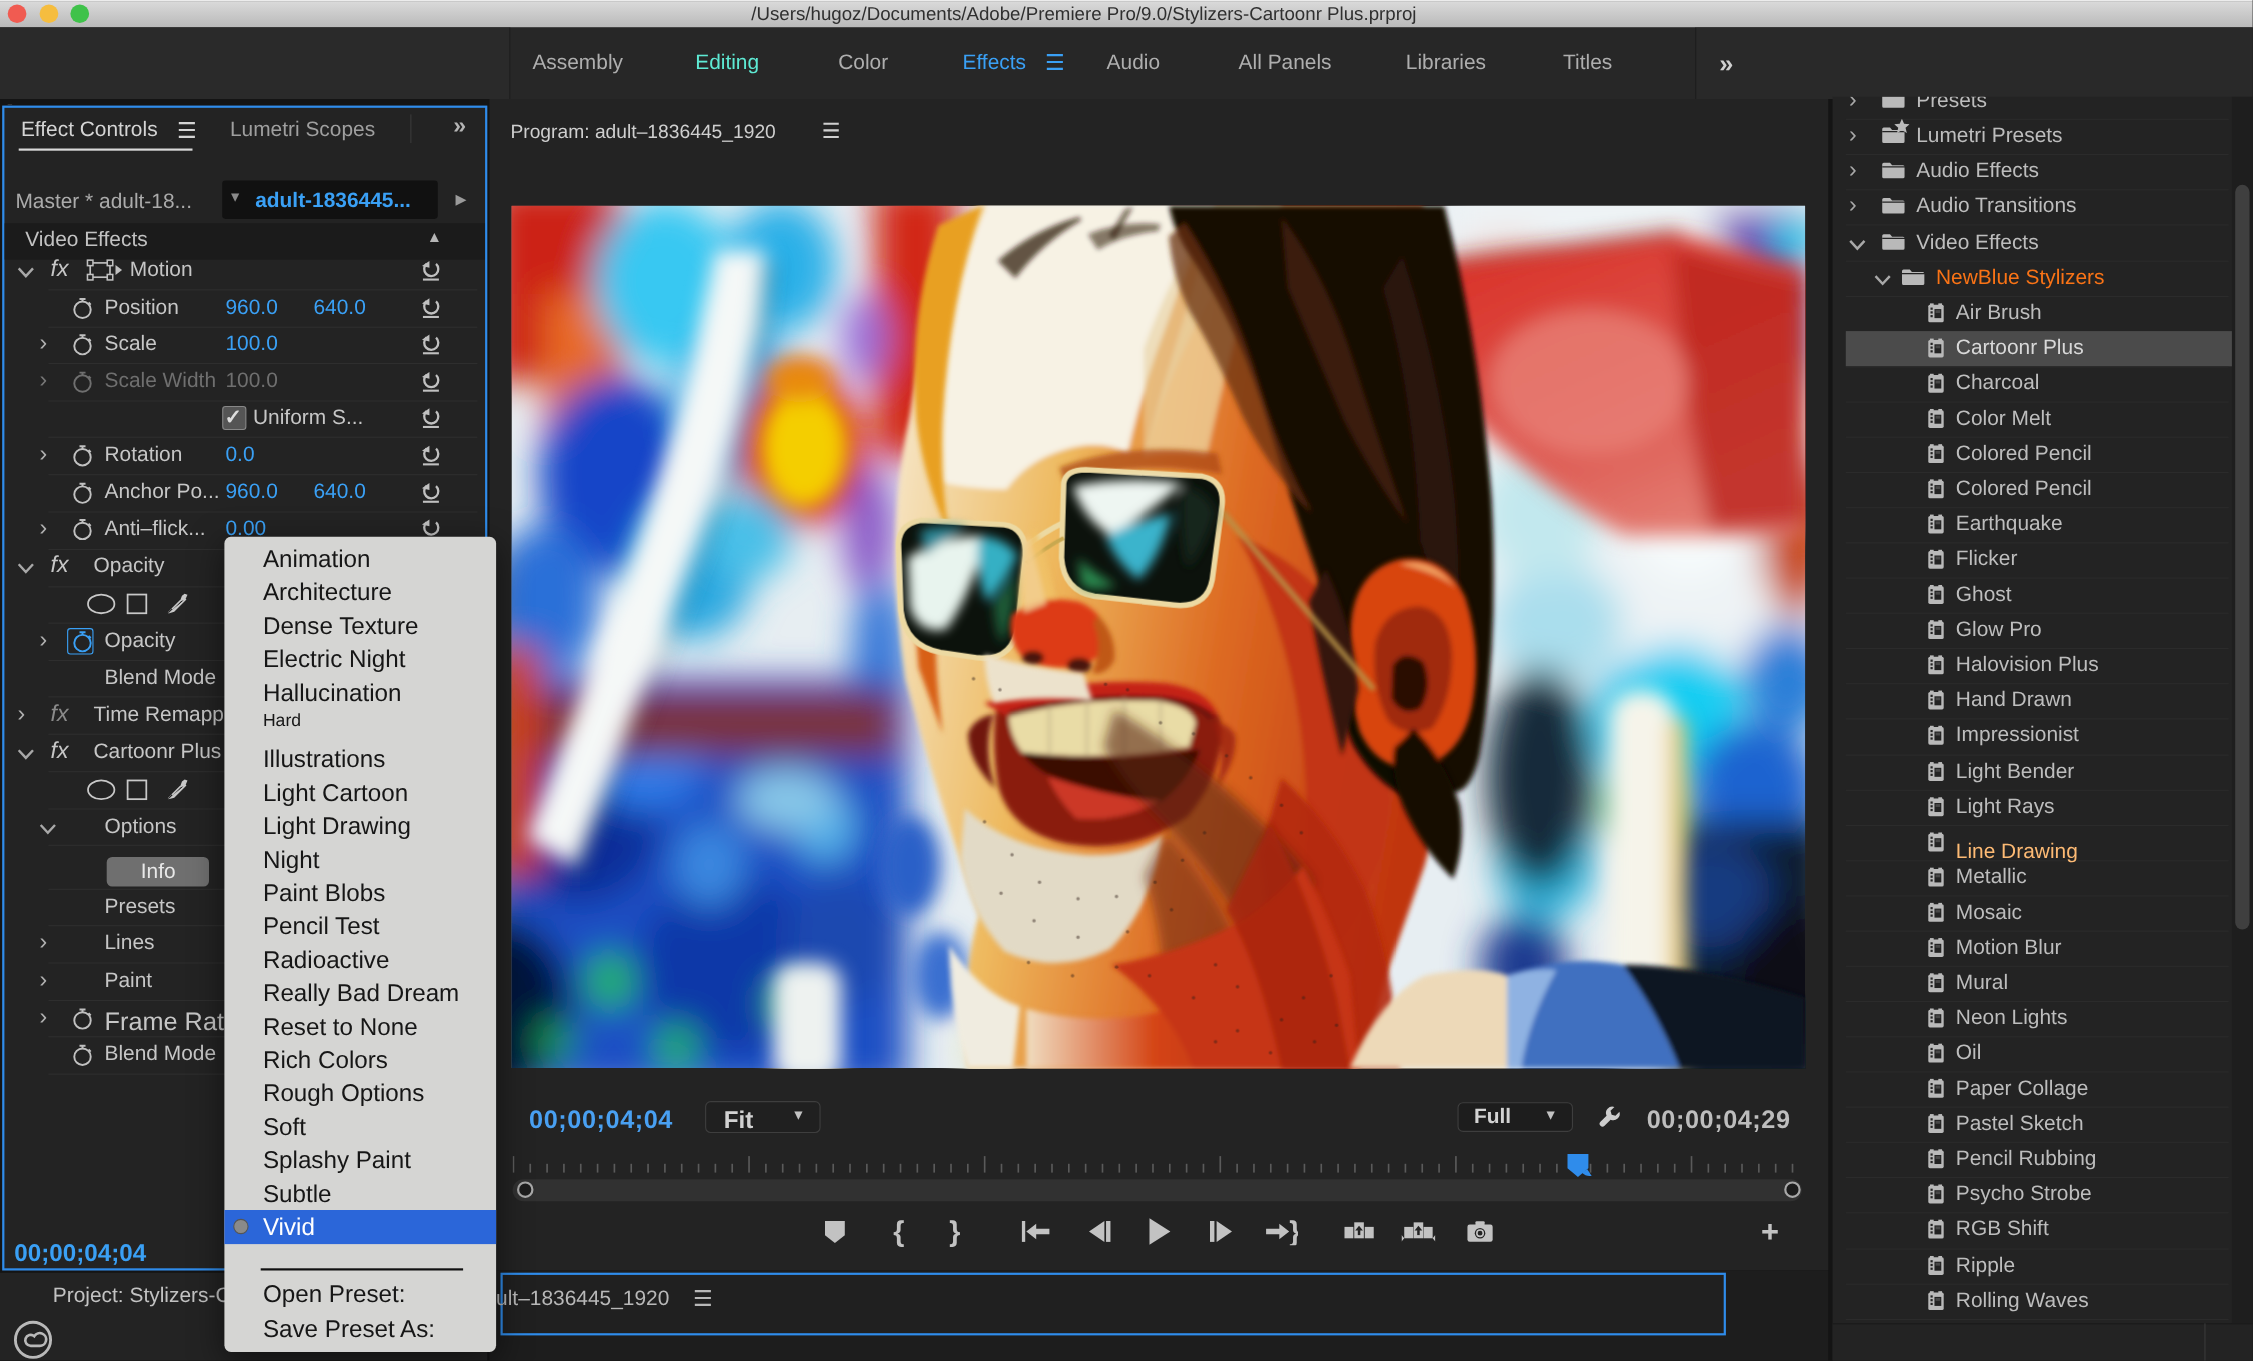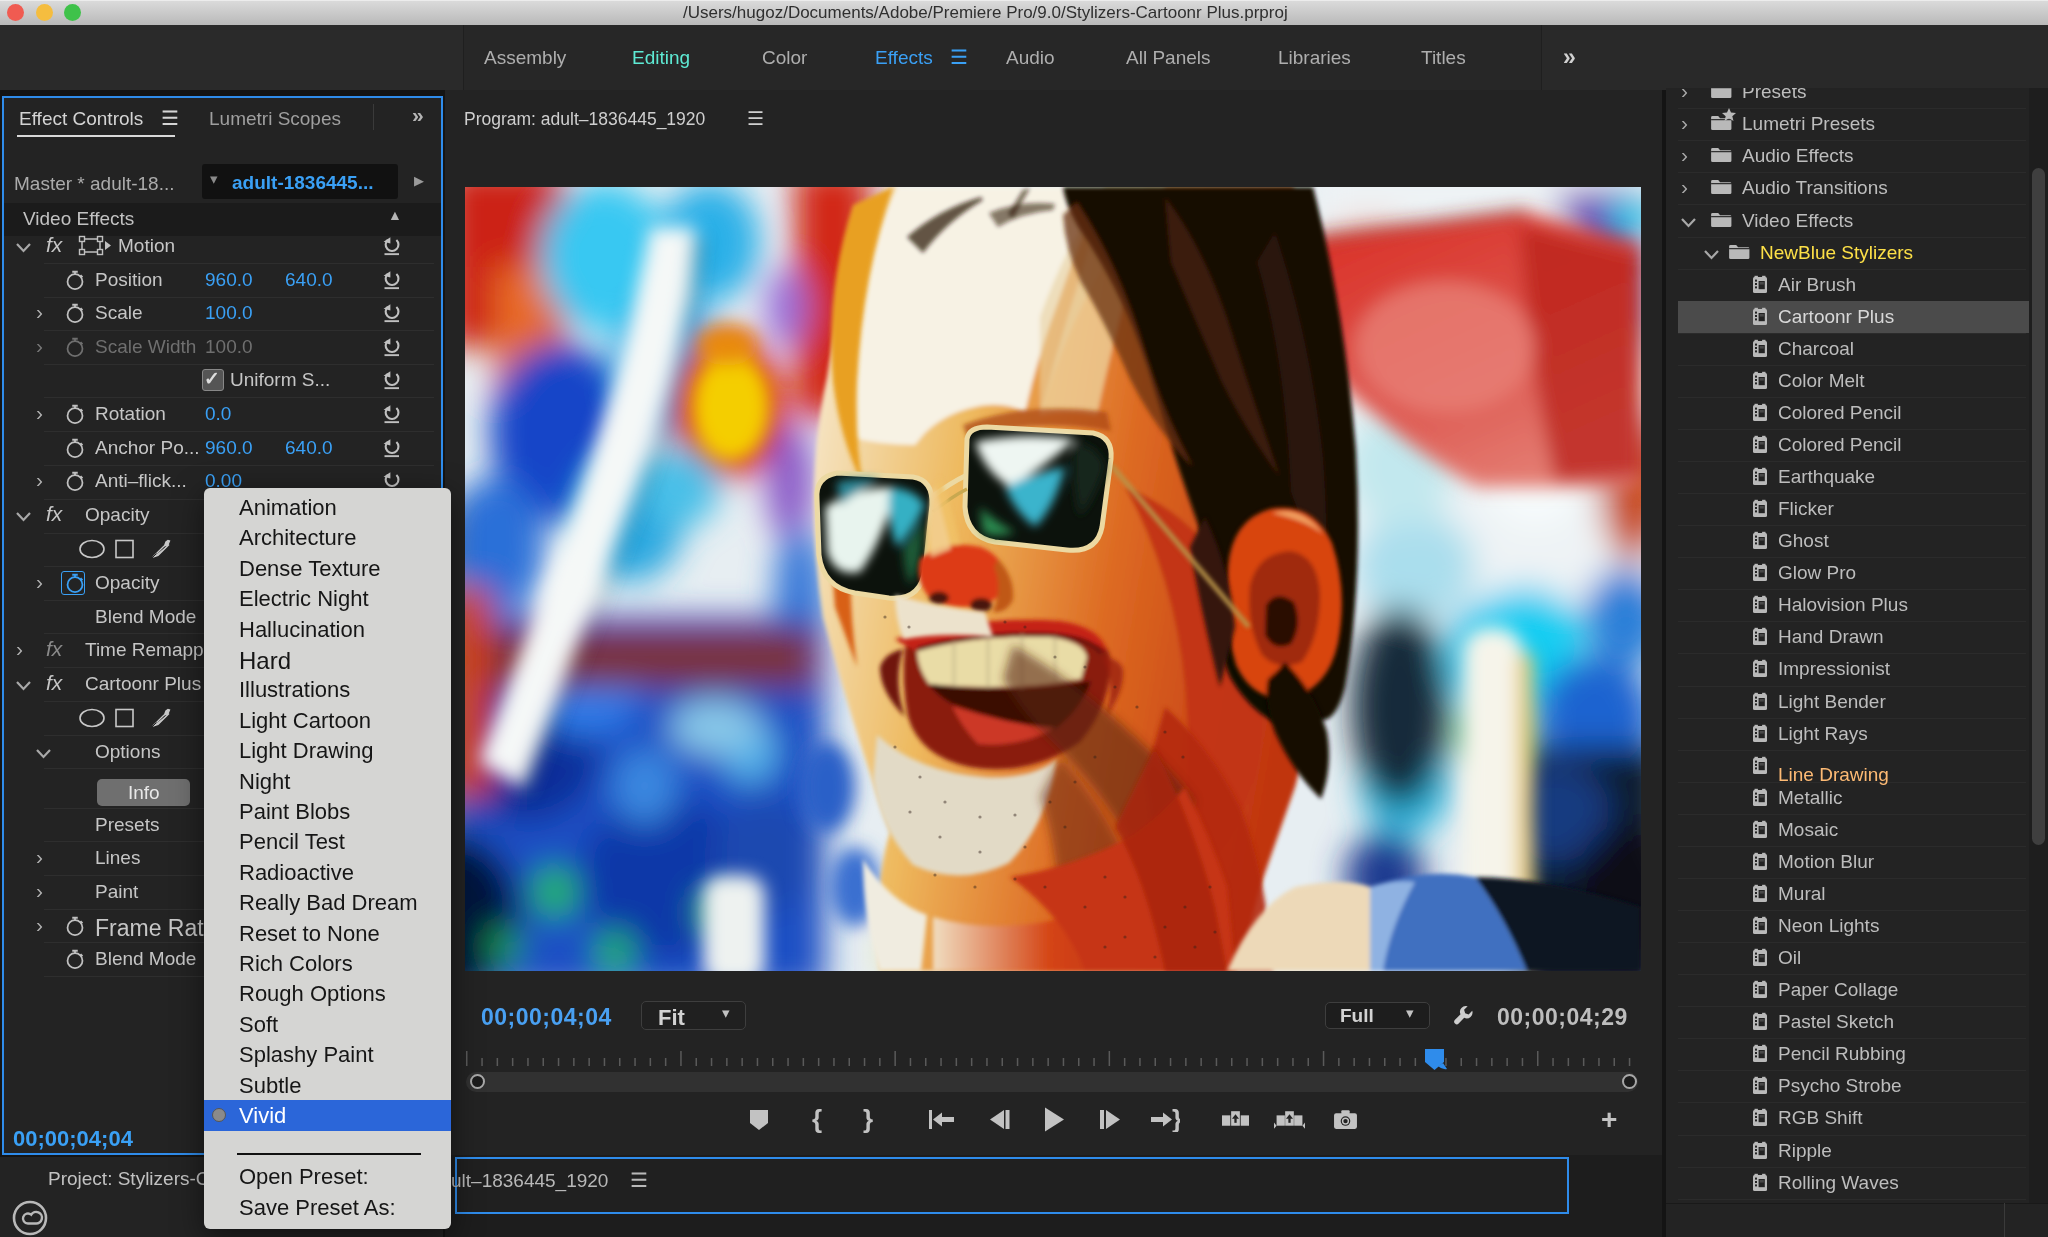--- a/index.html
+++ b/index.html
@@ -690,21 +690,21 @@
         <use href="#folder"></use>
       </svg>
 <div class="txt" style="left:76px;top:122px;font-size:19px;color:#bdbdbd;">Video Effects</div>
 <div class="abs" style="left:12px;top:181px;width:348px;height:1px;background:#2b2b2b;"></div>
 <svg class="abs" style="left:37px;top:161px" width="17" height="12">
         <path d="M2,2 L8.5,9 L15,2" stroke="#a8a8a8" stroke-width="2.2" fill="none"></path>
       </svg>
 <svg class="abs" style="left:62px;top:155px;color:#b9b9b9" width="23" height="17">
         <use href="#folder"></use>
       </svg>
-<div class="txt" style="left:94px;top:154px;font-size:19px;color:#fde047;">NewBlue Stylizers</div>
+<div class="txt" style="left:94px;top:154px;font-size:19px;color:#f97316;">NewBlue Stylizers</div>
 <div class="abs" style="left:12px;top:213px;width:348px;height:1px;background:#2b2b2b;"></div>
 <svg class="abs" style="left:84px;top:187px;color:#b9b9b9" width="20" height="20">
         <use href="#fxeff"></use>
       </svg>
 <div class="txt" style="left:112px;top:186px;font-size:19px;color:#bdbdbd;">Air Brush</div>
 <div class="abs" style="left:12px;top:213px;width:360px;height:32px;background:#4b4b4b;"></div>
 <div class="abs" style="left:12px;top:245px;width:348px;height:1px;background:#2b2b2b;"></div>
 <svg class="abs" style="left:84px;top:219px;color:#b9b9b9" width="20" height="20">
         <use href="#fxeff"></use>
       </svg>
@@ -848,21 +848,21 @@
 <div class="abs" style="left:1666px;top:1203px;width:382px;height:34px;background:#232323;border-top:1px solid #191919;"></div>
 <div class="abs" style="left:2004px;top:1203px;width:1px;height:34px;background:#3a3a3a;"></div>
 <div class="abs" style="left:2029px;top:88px;width:19px;height:1115px;background:#1e1e1e;"></div>
 <div class="abs" style="left:2032px;top:168px;width:13px;height:677px;background:#3f3f3f;border-radius:7px;"></div>
 <div class="abs" style="left:204px;top:488px;width:247px;height:741px;background:#d5d5d3;border-radius:6px;box-shadow:0 8px 30px rgba(0,0,0,0.5);"></div>
 <div class="txt" style="left:239px;top:495px;font-size:22px;color:#161616;">Animation</div>
 <div class="txt" style="left:239px;top:525px;font-size:22px;color:#161616;">Architecture</div>
 <div class="txt" style="left:239px;top:556px;font-size:22px;color:#161616;">Dense Texture</div>
 <div class="txt" style="left:239px;top:586px;font-size:22px;color:#161616;">Electric Night</div>
 <div class="txt" style="left:239px;top:617px;font-size:22px;color:#161616;">Hallucination</div>
-<div class="txt" style="left:239px;top:647px;font-size:24px;color:#161616;">Hard</div>
+<div class="txt" style="left:239px;top:647px;font-size:16px;color:#161616;">Hard</div>
 <div class="txt" style="left:239px;top:677px;font-size:22px;color:#161616;">Illustrations</div>
 <div class="txt" style="left:239px;top:708px;font-size:22px;color:#161616;">Light Cartoon</div>
 <div class="txt" style="left:239px;top:738px;font-size:22px;color:#161616;">Light Drawing</div>
 <div class="txt" style="left:239px;top:769px;font-size:22px;color:#161616;">Night</div>
 <div class="txt" style="left:239px;top:799px;font-size:22px;color:#161616;">Paint Blobs</div>
 <div class="txt" style="left:239px;top:829px;font-size:22px;color:#161616;">Pencil Test</div>
 <div class="txt" style="left:239px;top:860px;font-size:22px;color:#161616;">Radioactive</div>
 <div class="txt" style="left:239px;top:890px;font-size:22px;color:#161616;">Really Bad Dream</div>
 <div class="txt" style="left:239px;top:921px;font-size:22px;color:#161616;">Reset to None</div>
 <div class="txt" style="left:239px;top:951px;font-size:22px;color:#161616;">Rich Colors</div>

